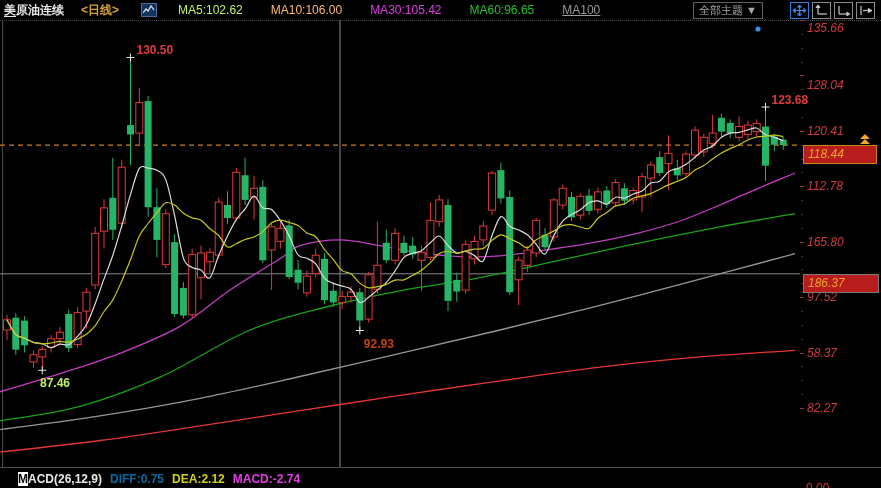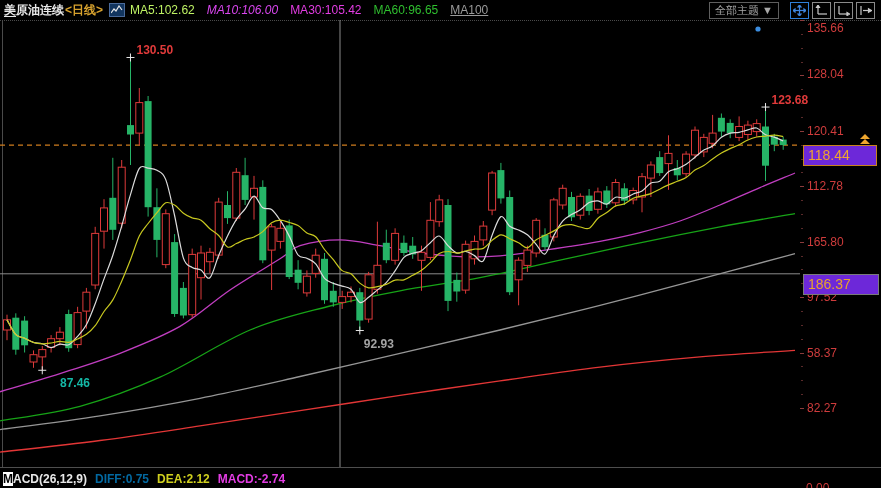--- a/index.html
+++ b/index.html
@@ -1,68 +1,68 @@
 <!DOCTYPE html>
 <html><head>
 <meta charset="utf-8">
 <style>
   html,body{margin:0;padding:0;background:#000;}
   body{width:881px;height:488px;position:relative;overflow:hidden;
        font-family:"Liberation Sans","DejaVu Sans",sans-serif;-webkit-font-smoothing:antialiased;}
   .abs{position:absolute;}
   
   #toolbar{left:0;top:0;width:881px;height:20px;display:flex;align-items:center;
-           border-bottom:1px dotted #4a4a4a;font-size:12px;white-space:nowrap;}
+           border-bottom:1px dotted #4a4a4a;font-size:12px;white-space:nowrap;gap:16px;}
   .symbol{color:#e8e8e8;font-weight:bold;margin-left:4px;}
   .symbol::first-letter{text-decoration:underline;text-underline-offset:2px;}
   .period{color:#d7a22e;font-weight:bold;margin-left:1px;}
   .chart-ic{width:14px;height:12px;margin:0 5px 0 6px;background:#12355f;border:1px solid #4a6a9a;
             display:inline-flex;align-items:center;justify-content:center;}
   .ma-config{color:#d8d8d8;margin-right:10px;}
   .ma-val{margin-right:12px;}
   #theme-dd{margin-left:auto;border:1px solid #5f5f5f;color:#a8a8a8;height:15px;line-height:15px;
             padding:0 5px;font-size:11px;cursor:default;}
   .icbtn{width:17px;height:15px;border:1px solid #8a8a8a;margin-left:3px;display:inline-flex;
          align-items:center;justify-content:center;background:#000;}
   .icbtn.active{border-color:#2f7fd9;}
   #toolbar .btns{display:flex;margin:0 6px 0 8px;}
   
   #chart-wrap{left:0;top:20px;width:881px;height:447px;}
-  #axis-panel{left:800px;top:20px;width:81px;height:447px;}
+  #axis-panel{left:800px;top:20px;width:81px;height:447px;font-style:italic;}
   .axlab{position:absolute;left:7px;color:#cf3c3c;font-size:12px;transform:translateY(-50%);}
   .tick{position:absolute;left:0;width:4px;height:1px;background:#8a3b3b;}
   .mtick{position:absolute;left:1px;width:2px;height:1px;background:#5a2a2a;}
-  .pricebox{position:absolute;left:3px;font-size:14px;padding:1px 4px 2px 4px;background:#6d28d9;}
+  .pricebox{position:absolute;left:3px;font-size:12px;padding:1px 4px 2px 4px;background:#b91c1c;}
   #last-price-box{border:1px solid #c8821e;color:#efa62e;width:64px;}
   #cross-price-box{border:1px solid #7a7a7a;color:#e8a42c;width:66px;}
   .up-arrows{position:absolute;width:0;height:0;border-left:5px solid transparent;
              border-right:5px solid transparent;border-bottom:5px solid #efa62e;}
   
   .ann{position:absolute;font-size:12px;font-weight:bold;transform:translateX(0);}
   
   #macd-row{left:0;top:467px;width:881px;height:21px;border-top:1px solid #4e4e4e;
             display:flex;align-items:center;font-size:12px;white-space:nowrap;}
-  .macd-name{color:#e8e8e8;font-weight:bold;margin-left:3px;}
+  .macd-name{color:#e8e8e8;font-weight:bold;margin-left:18px;}
   .macd-name::first-letter{background:#ffffff;color:#000;}
   .macd-item{margin-left:8px;font-weight:bold;}
   #macd-zero{position:absolute;left:806px;top:481px;color:#cf3c3c;font-size:12px;}
 </style>
 </head>
 <body>
 
 <div id="toolbar" class="abs">
   <span class="symbol">美原油连续</span>
   <span class="period">&lt;日线&gt;</span>
   <span class="chart-ic">
     <svg width="12" height="10" viewBox="0 0 12 10">
         <polyline points="0,8 3,4 5,6 8,1 11,5" fill="none" stroke="#e8e8e8" stroke-width="1.2"></polyline>
       </svg>
   </span>
   <span class="ma-val" style="color: #bef264;">MA5:102.62</span>
-  <span class="ma-val" style="color: #d946ef; font-style: italic;">MA10:106.00</span>
+  <span class="ma-val" style="color: #fdba74;">MA10:106.00</span>
   <span class="ma-val" style="color: rgb(226, 60, 226);">MA30:105.42</span>
   <span class="ma-val" style="color: rgb(47, 191, 47);">MA60:96.65</span>
   <span class="ma-val" style="color: rgb(154, 154, 154); text-decoration: underline;">MA100</span>
   <span id="theme-dd">全部主题 ▼</span>
   <span class="btns">
     <span class="icbtn active">
       <svg width="13" height="11" viewBox="0 0 13 11">
           <g stroke="#3f86e0" stroke-width="1.2" fill="#3f86e0">
             <line x1="6.5" y1="1" x2="6.5" y2="10"></line>
             <line x1="1" y1="5.5" x2="12" y2="5.5"></line>
@@ -307,33 +307,33 @@
       </g>
       <g stroke="#e8e8e8" stroke-width="1">
         <line x1="355.8" y1="330.51890999999995" x2="363.8" y2="330.51890999999995"></line>
         <line x1="359.8" y1="326.51890999999995" x2="359.8" y2="334.51890999999995"></line>
       </g>
       <circle cx="758" cy="29" r="2.6" fill="#3b8de0"></circle>
     </svg>
   <div id="ann-layer">
       <div class="ann" style="color: rgb(224, 58, 58); left: 136.48px; top: 23.4977px;">130.50</div>
       <div class="ann" style="color: rgb(224, 58, 58); left: 771.52px; top: 73.0587px;">123.68</div>
-      <div class="ann" style="color: #14b8a6; left: 60px; top: 356.269px;">87.46</div>
-      <div class="ann" style="color: #a3a3a3; left: 363.8px; top: 316.519px;">92.93</div>
+      <div class="ann" style="color: #bef264; left: 40px; top: 356.269px;">87.46</div>
+      <div class="ann" style="color: #c2410c; left: 363.8px; top: 316.519px;">92.93</div>
     </div>
 </div>
 
 <div id="axis-panel" class="abs">
     <div class="tick" style="top:0.0px"></div>
     <div class="axlab" style="top:8.0px">135.66</div>
     <div class="mtick" style="top:13.8px"></div>
     <div class="mtick" style="top:27.7px"></div>
     <div class="mtick" style="top:41.5px"></div>
     <div class="tick" style="top:55.4px"></div>
-    <div class="axlab" style="top:54px">128.04</div>
+    <div class="axlab" style="top:65px">128.04</div>
     <div class="mtick" style="top:69.2px"></div>
     <div class="mtick" style="top:83.1px"></div>
     <div class="mtick" style="top:97.0px"></div>
     <div class="tick" style="top:110.8px"></div>
     <div class="axlab" style="top:110.8px">120.41</div>
     <div class="mtick" style="top:124.7px"></div>
     <div class="mtick" style="top:138.5px"></div>
     <div class="mtick" style="top:152.4px"></div>
     <div class="tick" style="top:166.3px"></div>
     <div class="axlab" style="top:166.3px">112.78</div>

